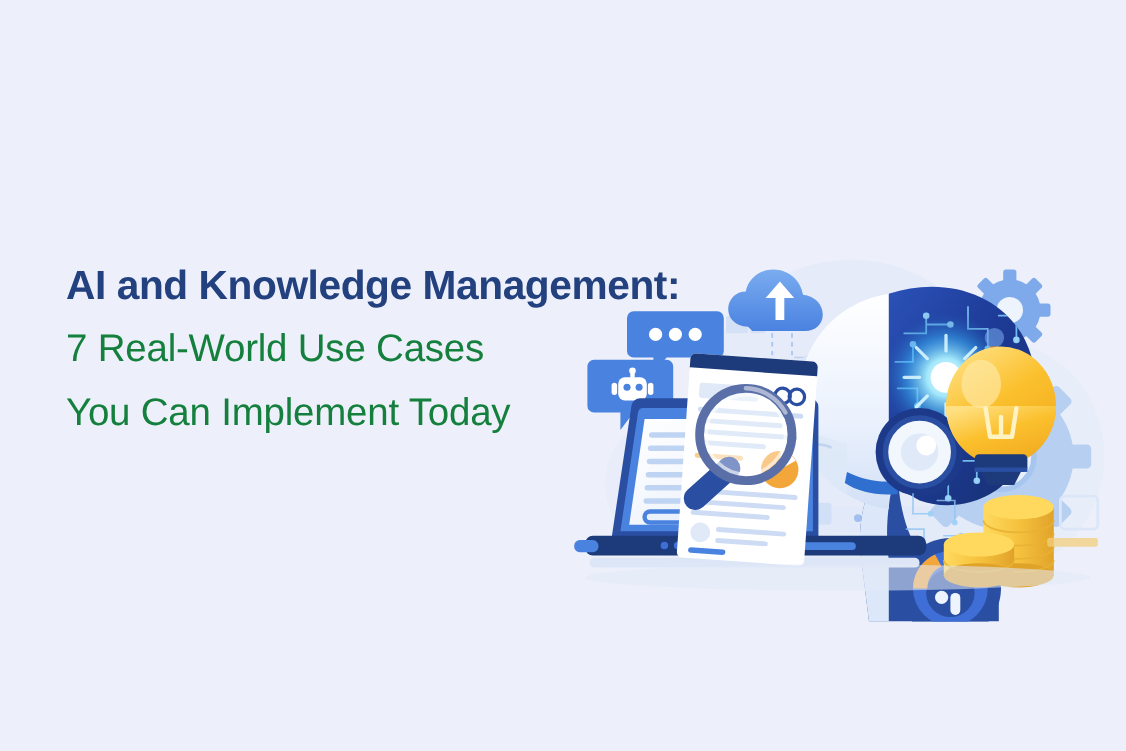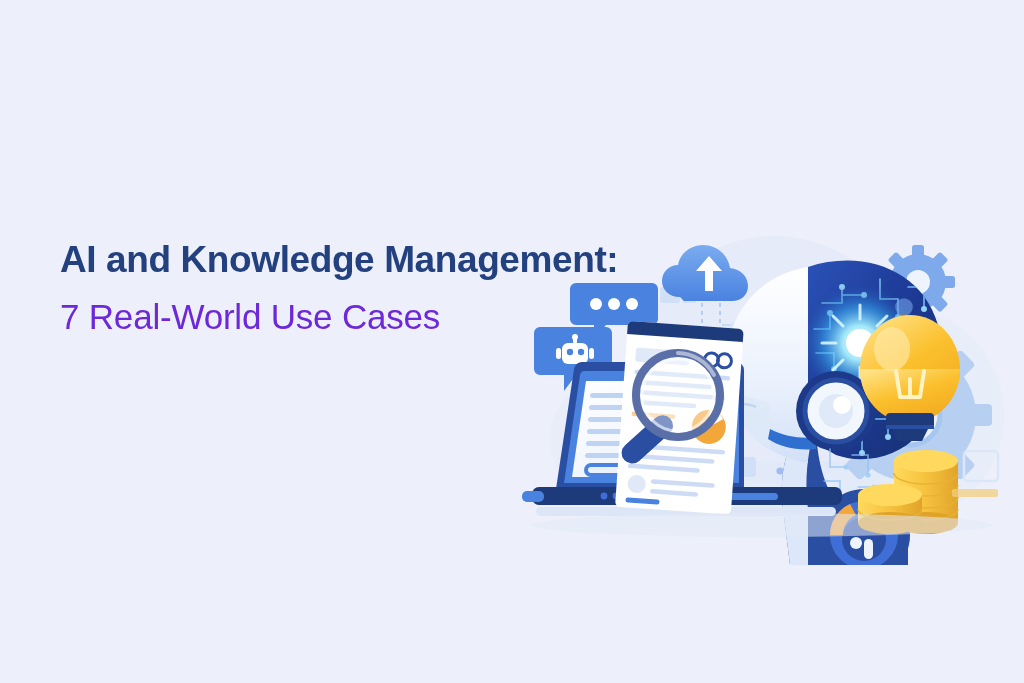--- a/index.html
+++ b/index.html
@@ -34,21 +34,21 @@
     font-weight: bold;
     color: #22417e;
     letter-spacing: -0.4px;
     line-height: 56px;
     white-space: nowrap;
   }
   .sub-line {
     font-family: "Liberation Sans", sans-serif;
     font-size: 35px;
     font-weight: normal;
-    color: #6d28d9;
+    color: #15803d;
     letter-spacing: -0.2px;
     line-height: 58px;
     white-space: nowrap;
   }
   
   #illustration {
     position: absolute;
     left: 512px;
     top: 225px;
     width: 512px;
@@ -61,20 +61,21 @@
   }
 </style>
 </head>
 <body>
 
 <div id="banner">
 
   <div id="headline">
     <div class="title-line">AI and Knowledge Management:</div>
     <div class="sub-line">7 Real-World Use Cases</div>
+    <div class="sub-line">You Can Implement Today</div>
   </div>
 
   <div id="illustration">
     <svg viewBox="0 0 512 340" xmlns="http://www.w3.org/2000/svg">
       <defs>
         <radialGradient id="gGlow" cx="50%" cy="50%" r="50%">
           <stop offset="0%" stop-color="#ffffff" stop-opacity="1"></stop>
           <stop offset="28%" stop-color="#a9f0ff" stop-opacity="0.95"></stop>
           <stop offset="60%" stop-color="#36a8f0" stop-opacity="0.55"></stop>
           <stop offset="100%" stop-color="#1b3f9e" stop-opacity="0"></stop>

